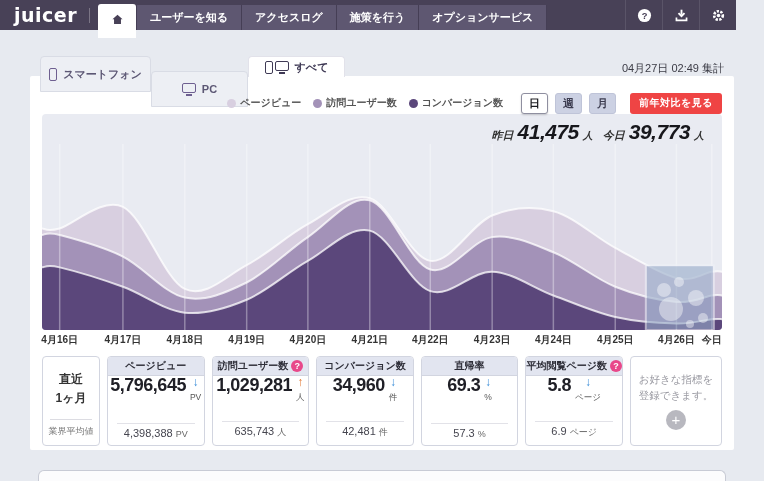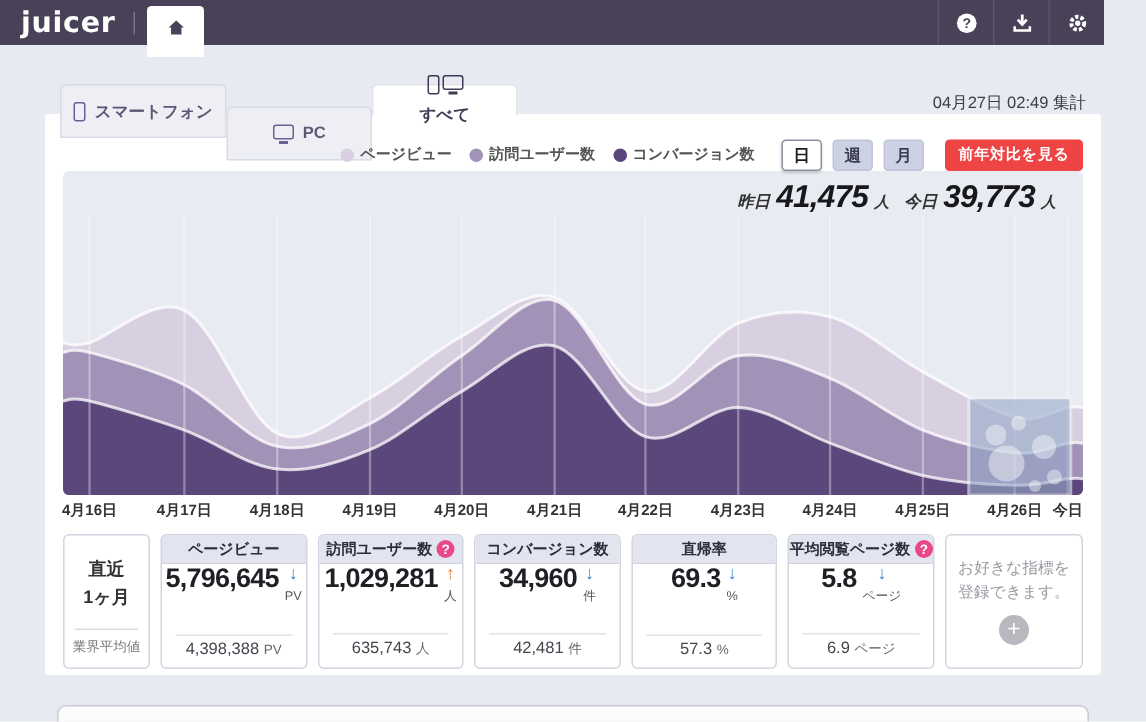--- a/index.html
+++ b/index.html
@@ -40,21 +40,21 @@
   }
 
   
   .device-tab {
     position:absolute; top:56px; height:36px;
     display:flex; align-items:center; justify-content:center; gap:6px;
     font-size:11px; font-weight:bold; color:#5c5774;
     background:#edeff4; border:1px solid #d9dce5; border-radius:4px 4px 0 0;
     cursor:pointer; z-index:4;
   }
-  .device-tab.active { background:#fff; height:21px; border-bottom:none; color:#3f3a55; z-index:6; border-color:#e2e2ea;flex-direction:column; }
+  .device-tab.active { background:#fff; height:21px; border-bottom:none; color:#3f3a55; z-index:6; border-color:#e2e2ea; }
   .icon-phone { width:8px; height:13px; border:1.5px solid #6e5f90; border-radius:2px; }
   .icon-monitor { width:14px; height:10px; border:1.5px solid #6e5f90; border-radius:2px; position:relative; margin-bottom:3px; }
   .icon-monitor::after { content:''; position:absolute; left:3px; right:3px; bottom:-4px; height:2px; background:#6e5f90; }
   .device-tab.active .icon-phone, .device-tab.active .icon-monitor { border-color:#3f3a55; }
   .device-tab.active .icon-monitor::after { background:#3f3a55; }
   .timestamp { position:absolute; top:61px; right:40px; font-size:11px; color:#3c3c46; z-index:4; }
 
   
   .main-panel {
     position:absolute; left:30px; top:76px; width:704px; height:374px;
@@ -149,20 +149,26 @@
 <div class="navbar">
   <div class="logo">juicer</div>
   <div class="logo-divider"></div>
   <div class="home-tab">
     <span>
       <svg width="15" height="15" viewBox="0 0 16 16">
           <path d="M8 2.8 2.6 7.8h1.7v5h7.4v-5h1.7z" fill="#484157"></path>
         </svg>
     </span>
   </div>
+  <div id="nav-items" style="display:flex;">
+      <div class="nav-item">ユーザーを知る</div>
+      <div class="nav-item">アクセスログ</div>
+      <div class="nav-item">施策を行う</div>
+      <div class="nav-item">オプションサービス</div>
+    </div>
   <div class="nav-icons">
     <div class="nav-icon-btn">
       <svg width="15" height="15" viewBox="0 0 16 16">
           <circle cx="8" cy="8" r="7" fill="#fff"></circle>
           <text x="8" y="11.6" text-anchor="middle" font-size="10" font-weight="bold" fill="#484157">?</text>
         </svg>
     </div>
     <div class="nav-icon-btn">
       <svg width="15" height="15" viewBox="0 0 16 16">
           <path d="M8 1.8v5.4" stroke="#fff" stroke-width="2" fill="none"></path>

